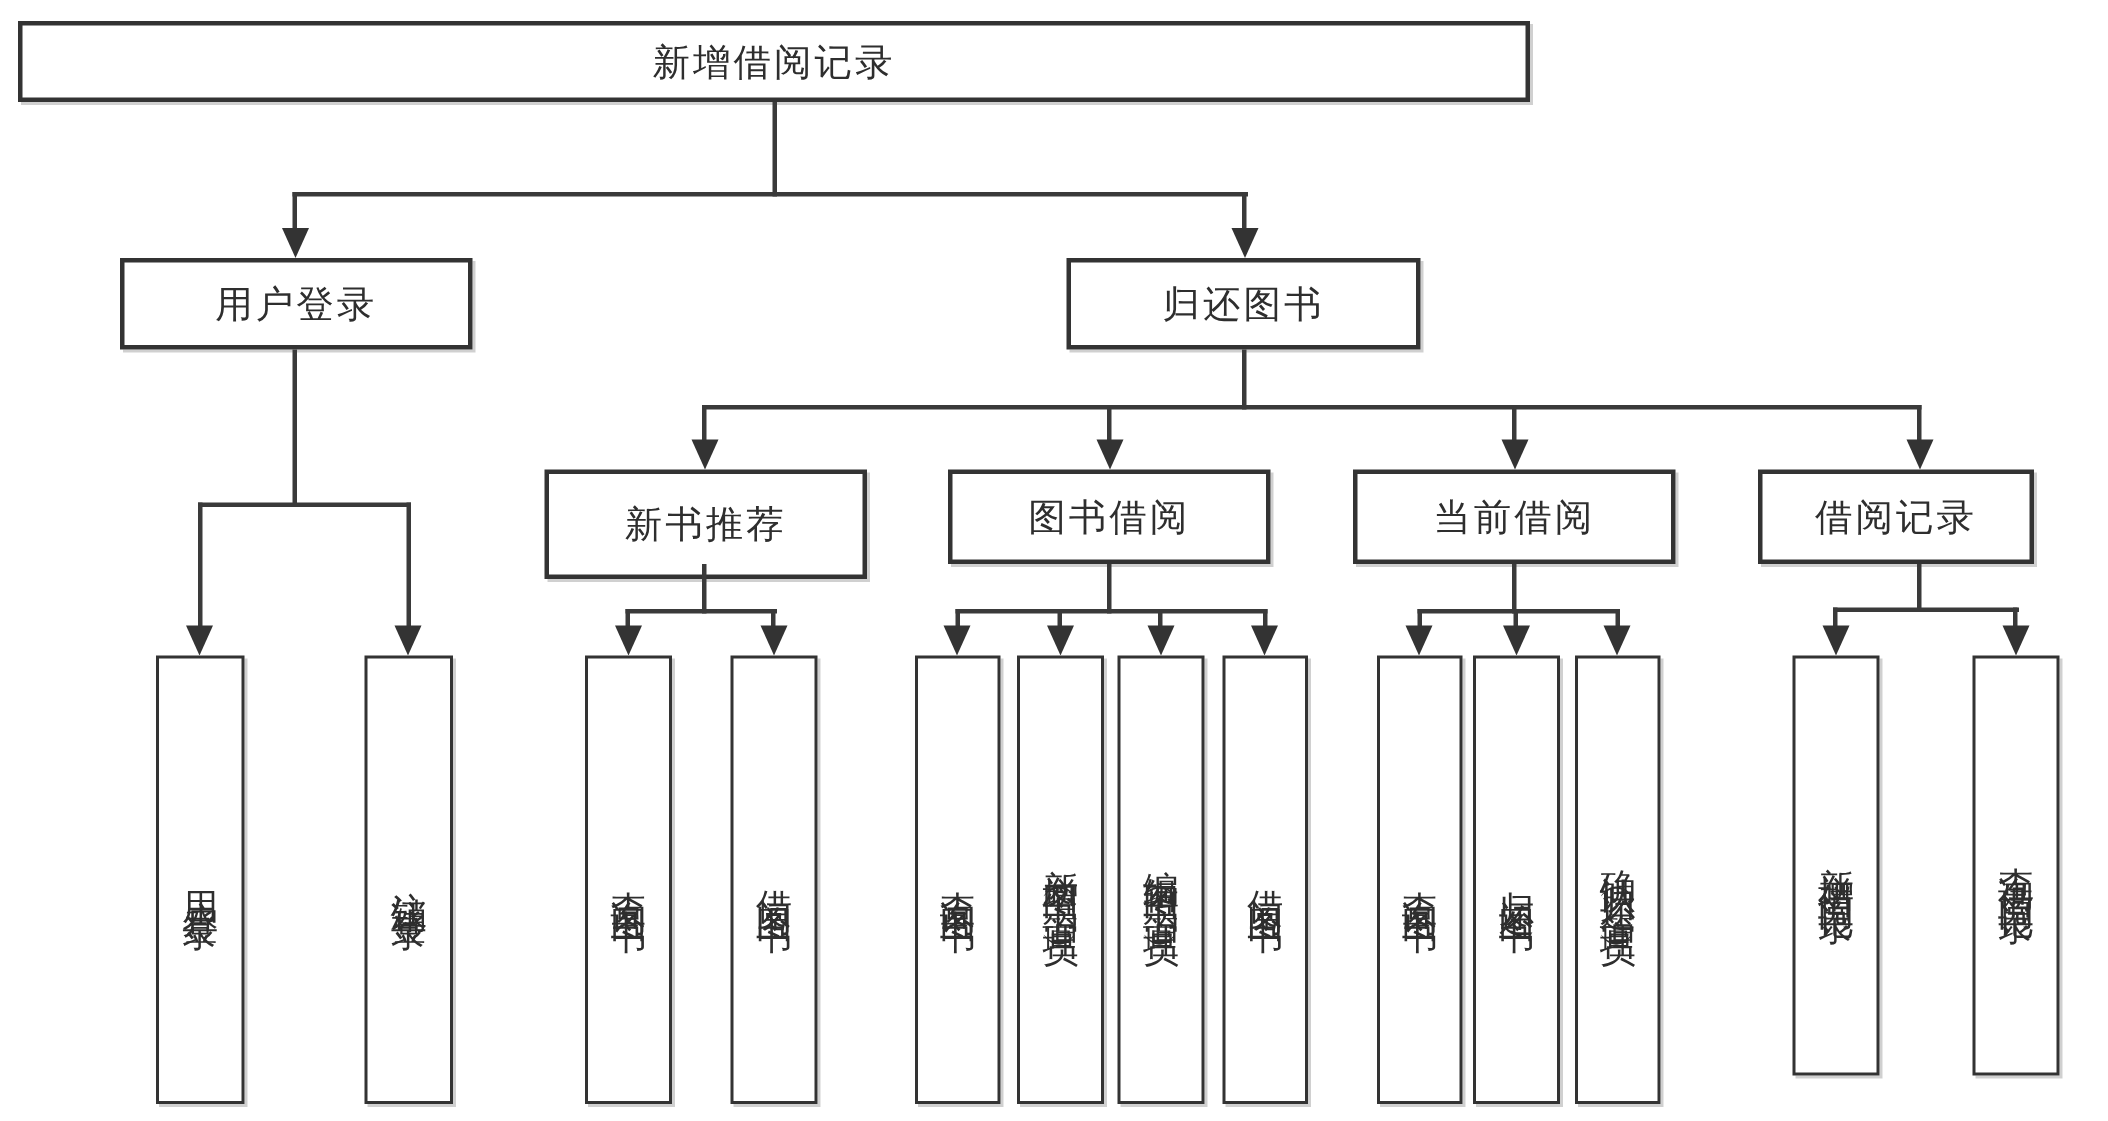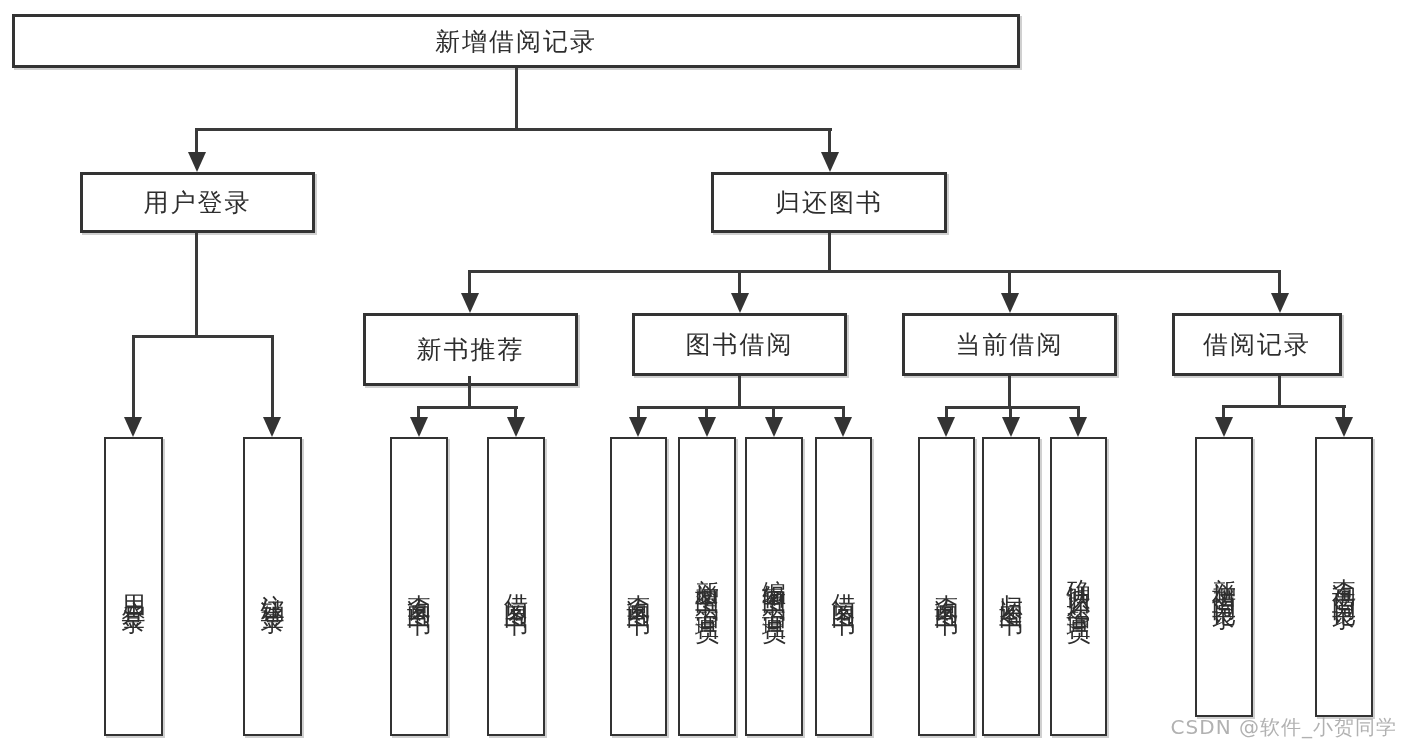--- a/index.html
+++ b/index.html
@@ -59,21 +59,21 @@
   <div class="vl" style="left:738px;top:270px;height:25px;"></div>
   <div class="ar" style="left:731px;top:293px;"></div>
   <div class="vl" style="left:1008px;top:270px;height:25px;"></div>
   <div class="ar" style="left:1001px;top:293px;"></div>
   <div class="vl" style="left:1278px;top:270px;height:25px;"></div>
   <div class="ar" style="left:1271px;top:293px;"></div>
 
   <div class="box" style="left:363px;top:313px;width:215px;height:73px;">新书推荐</div>
   <div class="box" style="left:902px;top:313px;width:215px;height:63px;">当前借阅</div>
   <div class="box" style="left:632px;top:313px;width:215px;height:63px;">图书借阅</div>
-  <div class="box" style="left:1172px;top:313px;width:170px;height:63px;">借阅记录</div>
+  <div class="box" style="left:1172px;top:313px;width:184px;height:63px;">借阅记录</div>
 
   <div class="vl" style="left:468px;top:376px;height:33px;"></div>
   <div class="hl" style="left:417px;top:406px;width:101px;"></div>
   <div class="vl" style="left:417px;top:406px;height:12px;"></div>
   <div class="ar" style="left:410px;top:417px;"></div>
   <div class="vl" style="left:514px;top:406px;height:12px;"></div>
   <div class="ar" style="left:507px;top:417px;"></div>
 
   <div class="vl" style="left:738px;top:376px;height:33px;"></div>
   <div class="hl" style="left:637px;top:406px;width:208px;"></div>
@@ -113,15 +113,14 @@
   <div class="box leaf" style="left:745px;top:437px;width:58px;height:299px;">编辑图书（管理员）</div>
   <div class="box leaf" style="left:815px;top:437px;width:57px;height:299px;">借阅图书</div>
 
   <div class="box leaf" style="left:918px;top:437px;width:57px;height:299px;">查询图书</div>
   <div class="box leaf" style="left:982px;top:437px;width:58px;height:299px;">归还图书</div>
   <div class="box leaf" style="left:1050px;top:437px;width:57px;height:299px;">确认归还（管理员）</div>
 
   <div class="box leaf" style="left:1195px;top:437px;width:58px;height:280px;">新增借阅记录</div>
   <div class="box leaf" style="left:1315px;top:437px;width:58px;height:280px;">查询借阅记录</div>
 
-  <div class="watermark">CSDN @软件_小贺同学</div>
 
 </div>
 
 </body></html>

